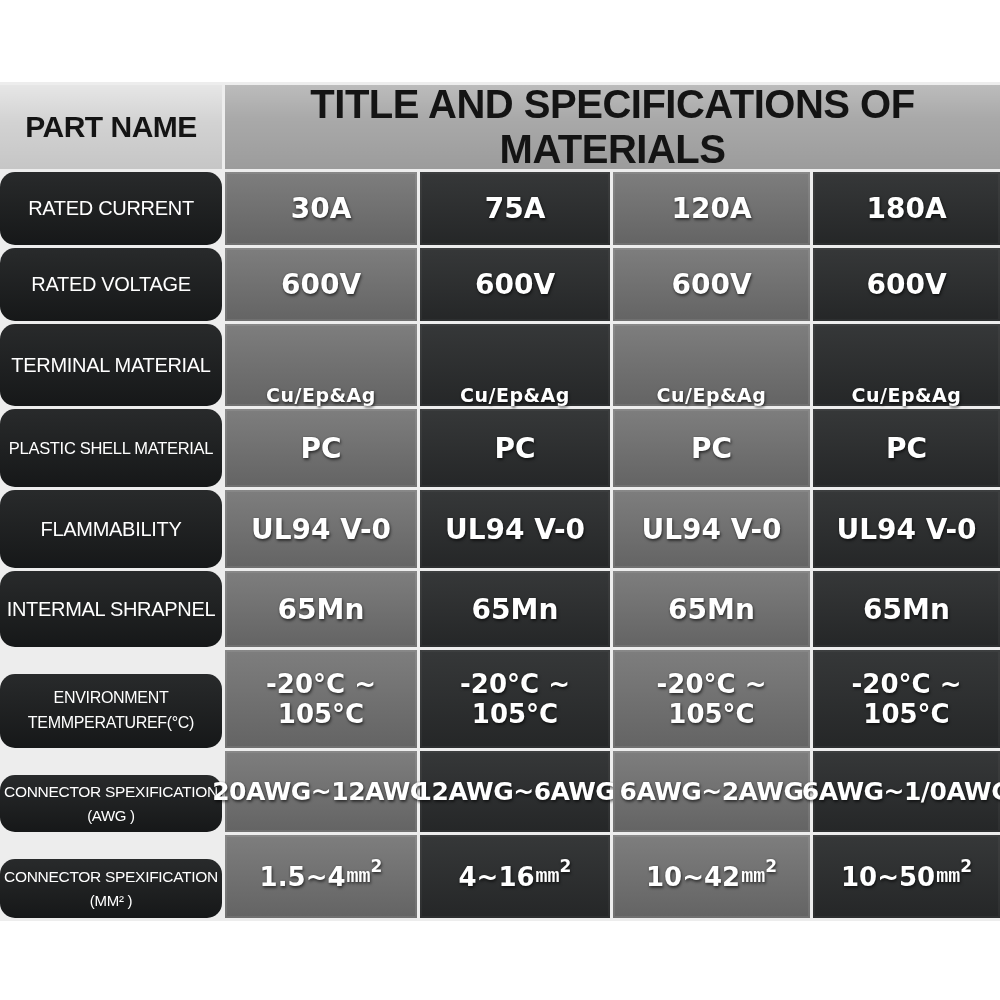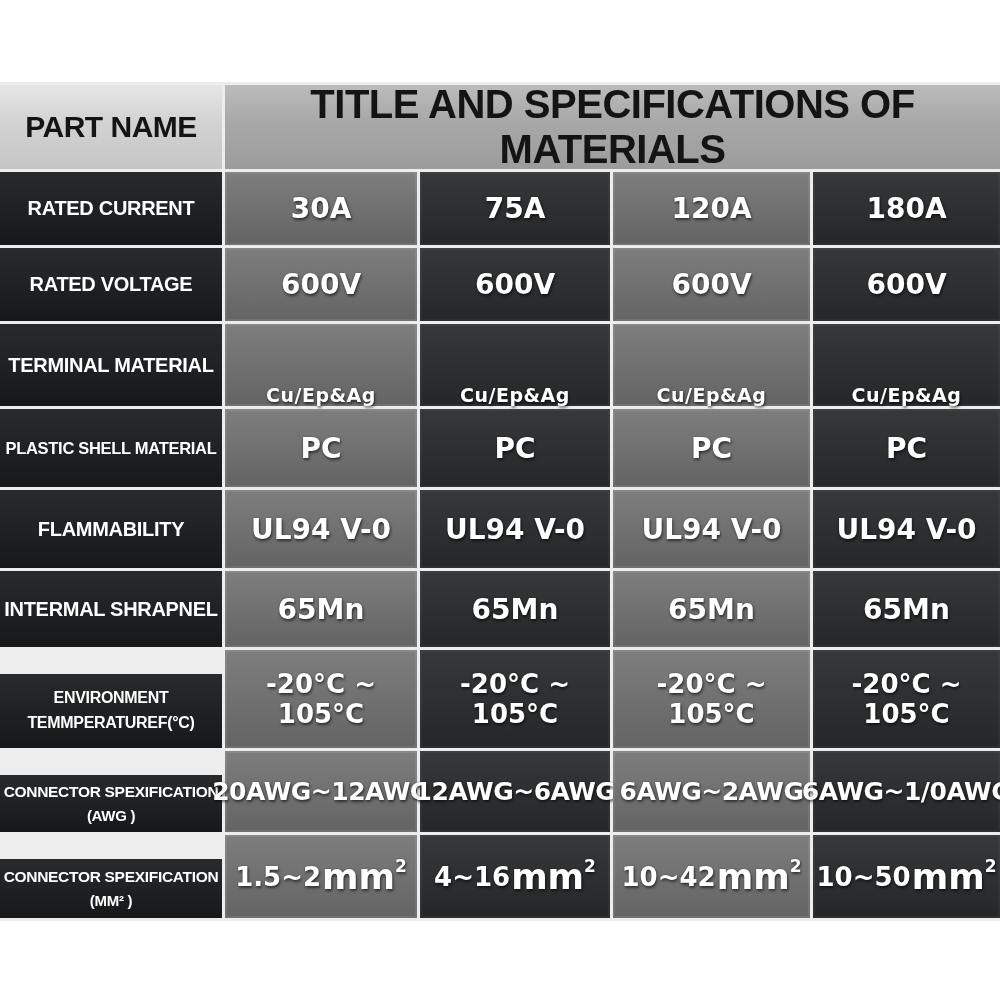--- a/index.html
+++ b/index.html
@@ -33,21 +33,21 @@
     background-color:var(--header-right-bg,#a9a9a9);
     background-image:linear-gradient(rgba(255,255,255,.22),rgba(255,255,255,0) 40%,rgba(0,0,0,.08));
     color:var(--header-text,#141414);
     font-weight:bold;font-size:40px;letter-spacing:-.5px;
   }
   
   .lbl{
     background-color:var(--label-bg,#1b1d1e);
     background-image:linear-gradient(rgba(255,255,255,.06),rgba(0,0,0,.18));
     color:var(--value-text,#ffffff);
-    font-weight:bold;font-size:20px;letter-spacing:-.3px;white-space:nowrap;
+    font-weight:normal;font-size:20px;letter-spacing:-.3px;white-space:nowrap;border-radius:15px;
   }
   .lbl.two{flex-direction:column;line-height:1.55;font-size:16px;margin-top:24px;}
   .lbl.sm{font-size:16.5px;align-items:center;}
   .lbl.xs{font-size:15.5px;}
   .lbl .l2{font-size:15px;}
   
   .g{
     background-color:var(--cell-gray,#6f6f6f);
     background-image:linear-gradient(rgba(255,255,255,.10),rgba(0,0,0,.10));
     box-shadow:inset 0 0 0 2px rgba(255,255,255,.08);
@@ -60,21 +60,21 @@
   .g,.d{
     color:var(--value-text,#ffffff);
     font-family:"DejaVu Sans","Liberation Sans",sans-serif;
     font-weight:bold;font-size:28px;
     text-shadow:1px 2px 3px rgba(0,0,0,.55),0 0 2px rgba(0,0,0,.3);
   }
   .vcu{font-size:19px;letter-spacing:.5px;align-items:flex-end;padding-bottom:0;}
   .vtemp{font-size:26px;}
   .vawg{font-size:25px;letter-spacing:-.5px;}
   .vmm{font-size:26px;}
-  .vmm .unit{margin-left:1px;font-size:35px;}
+  .vmm .unit{margin-left:1px;font-size:20px;font-family:Liberation Mono, monospace;}
   .vmm sup{font-size:17px;line-height:0;position:relative;top:-11px;font-weight:bold;}
 </style>
 </head>
 <body>
 
 <div class="canvas">
   <div class="grid">
 
     <div class="cell hl">
       <span>PART NAME</span>
@@ -211,21 +211,21 @@
       </div>
     <div class="cell d vawg">
         <span>6AWG~1/0AWG</span>
       </div>
 
     <div class="cell lbl two xs">
       <span>CONNECTOR SPEXIFICATION</span>
       <span class="l2">(MM² )</span>
     </div>
     <div class="cell g vmm">
-      <span>1.5~2</span>
+      <span>1.5~4</span>
         <span class="unit">mm</span>
         <sup>2</sup>
     </div>
     <div class="cell d vmm">
       <span>4~16</span>
         <span class="unit">mm</span>
         <sup>2</sup>
     </div>
     <div class="cell g vmm">
       <span>10~42</span>

